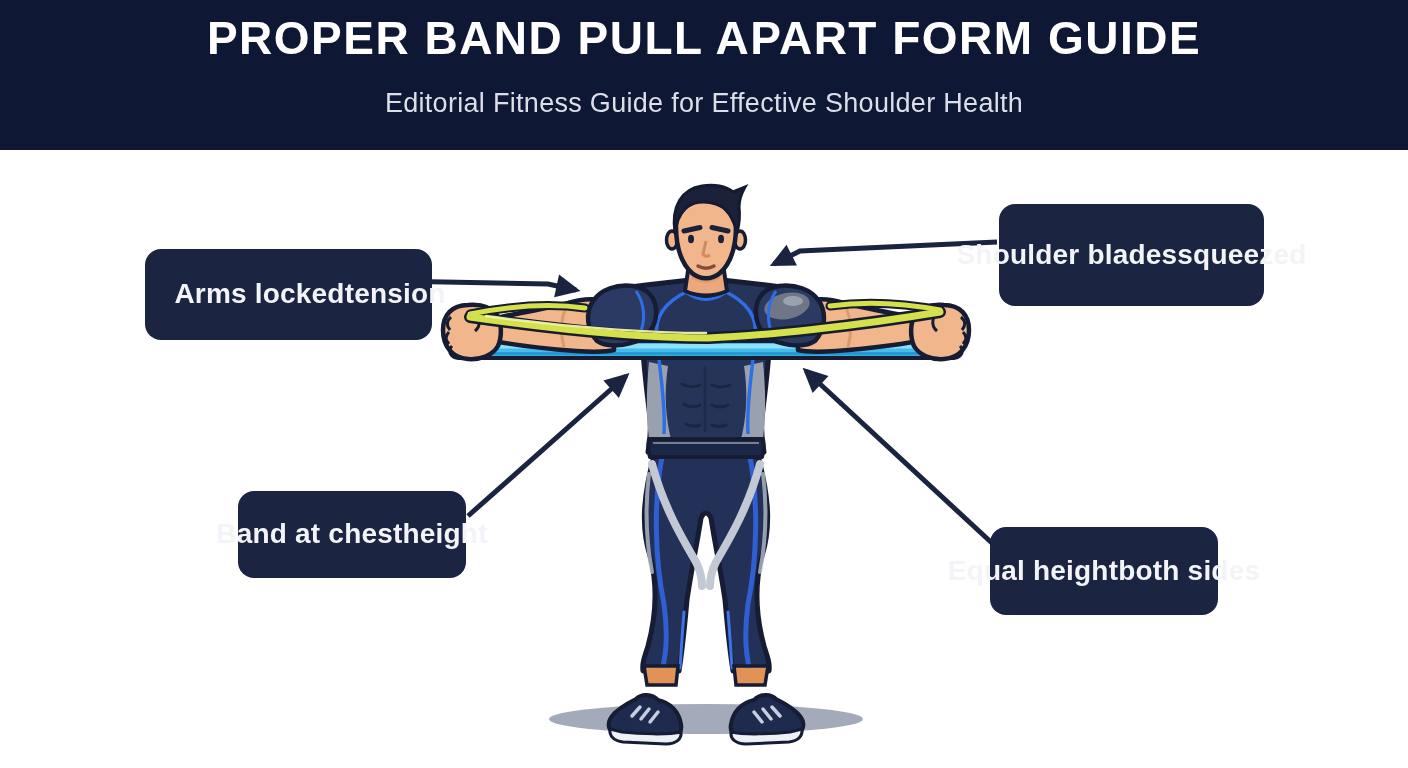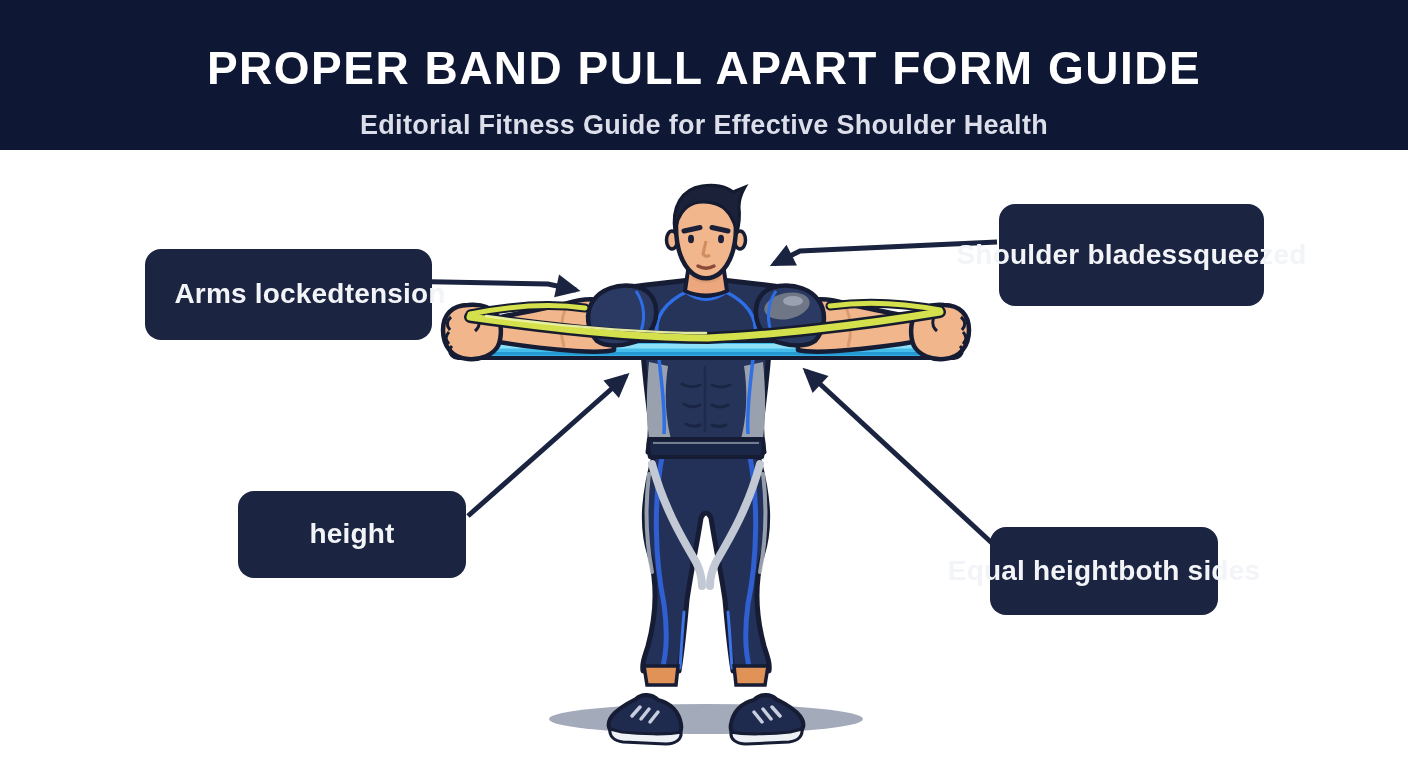--- a/index.html
+++ b/index.html
@@ -7,25 +7,25 @@
     width:1408px;height:768px;overflow:hidden;position:relative;
     background:#ffffff;font-family:"Liberation Sans",sans-serif;
   }
   .stage{position:absolute;inset:0;}
   
   .header{
     position:absolute;left:0;top:0;width:1408px;height:150px;
     background:#0e1733;color:#ffffff;text-align:center;box-sizing:border-box;
   }
   .header h1{
-    margin:0;padding-top:44px;font-size:46px;font-weight:800;
+    margin:0;padding-top:14px;font-size:46px;font-weight:800;
     letter-spacing:1.5px;line-height:1.05;color:#ffffff;
   }
   .header p{
-    margin:8px;padding-top:10px;font-size:27px;font-weight:700;
+    margin:16px;padding-top:10px;font-size:27px;font-weight:400;
     letter-spacing:.3px;color:#dcdfea;
   }
   
   .canvas{position:absolute;left:0;top:0;width:1408px;height:768px;}
   svg.scene{position:absolute;left:0;top:0;}
   
   .callout{
     position:absolute;background:#1b2440;color:#f2f4f8;border-radius:16px;
     display:flex;flex-direction:row;align-items:center;justify-content:center;
     font-size:28px;font-weight:600;line-height:1.24;letter-spacing:.2px;
@@ -174,20 +174,21 @@
 
     <div class="callout c1">
       <span>Arms locked</span>
       <span>tension</span>
     </div>
     <div class="callout c2">
       <span>Shoulder blades</span>
       <span>squeezed</span>
     </div>
     <div class="callout c3">
+      <span>Band at chest</span>
       <span>height</span>
     </div>
     <div class="callout c4">
       <span>Equal height</span>
       <span>both sides</span>
     </div>
 
   </div>
 </div>
 

